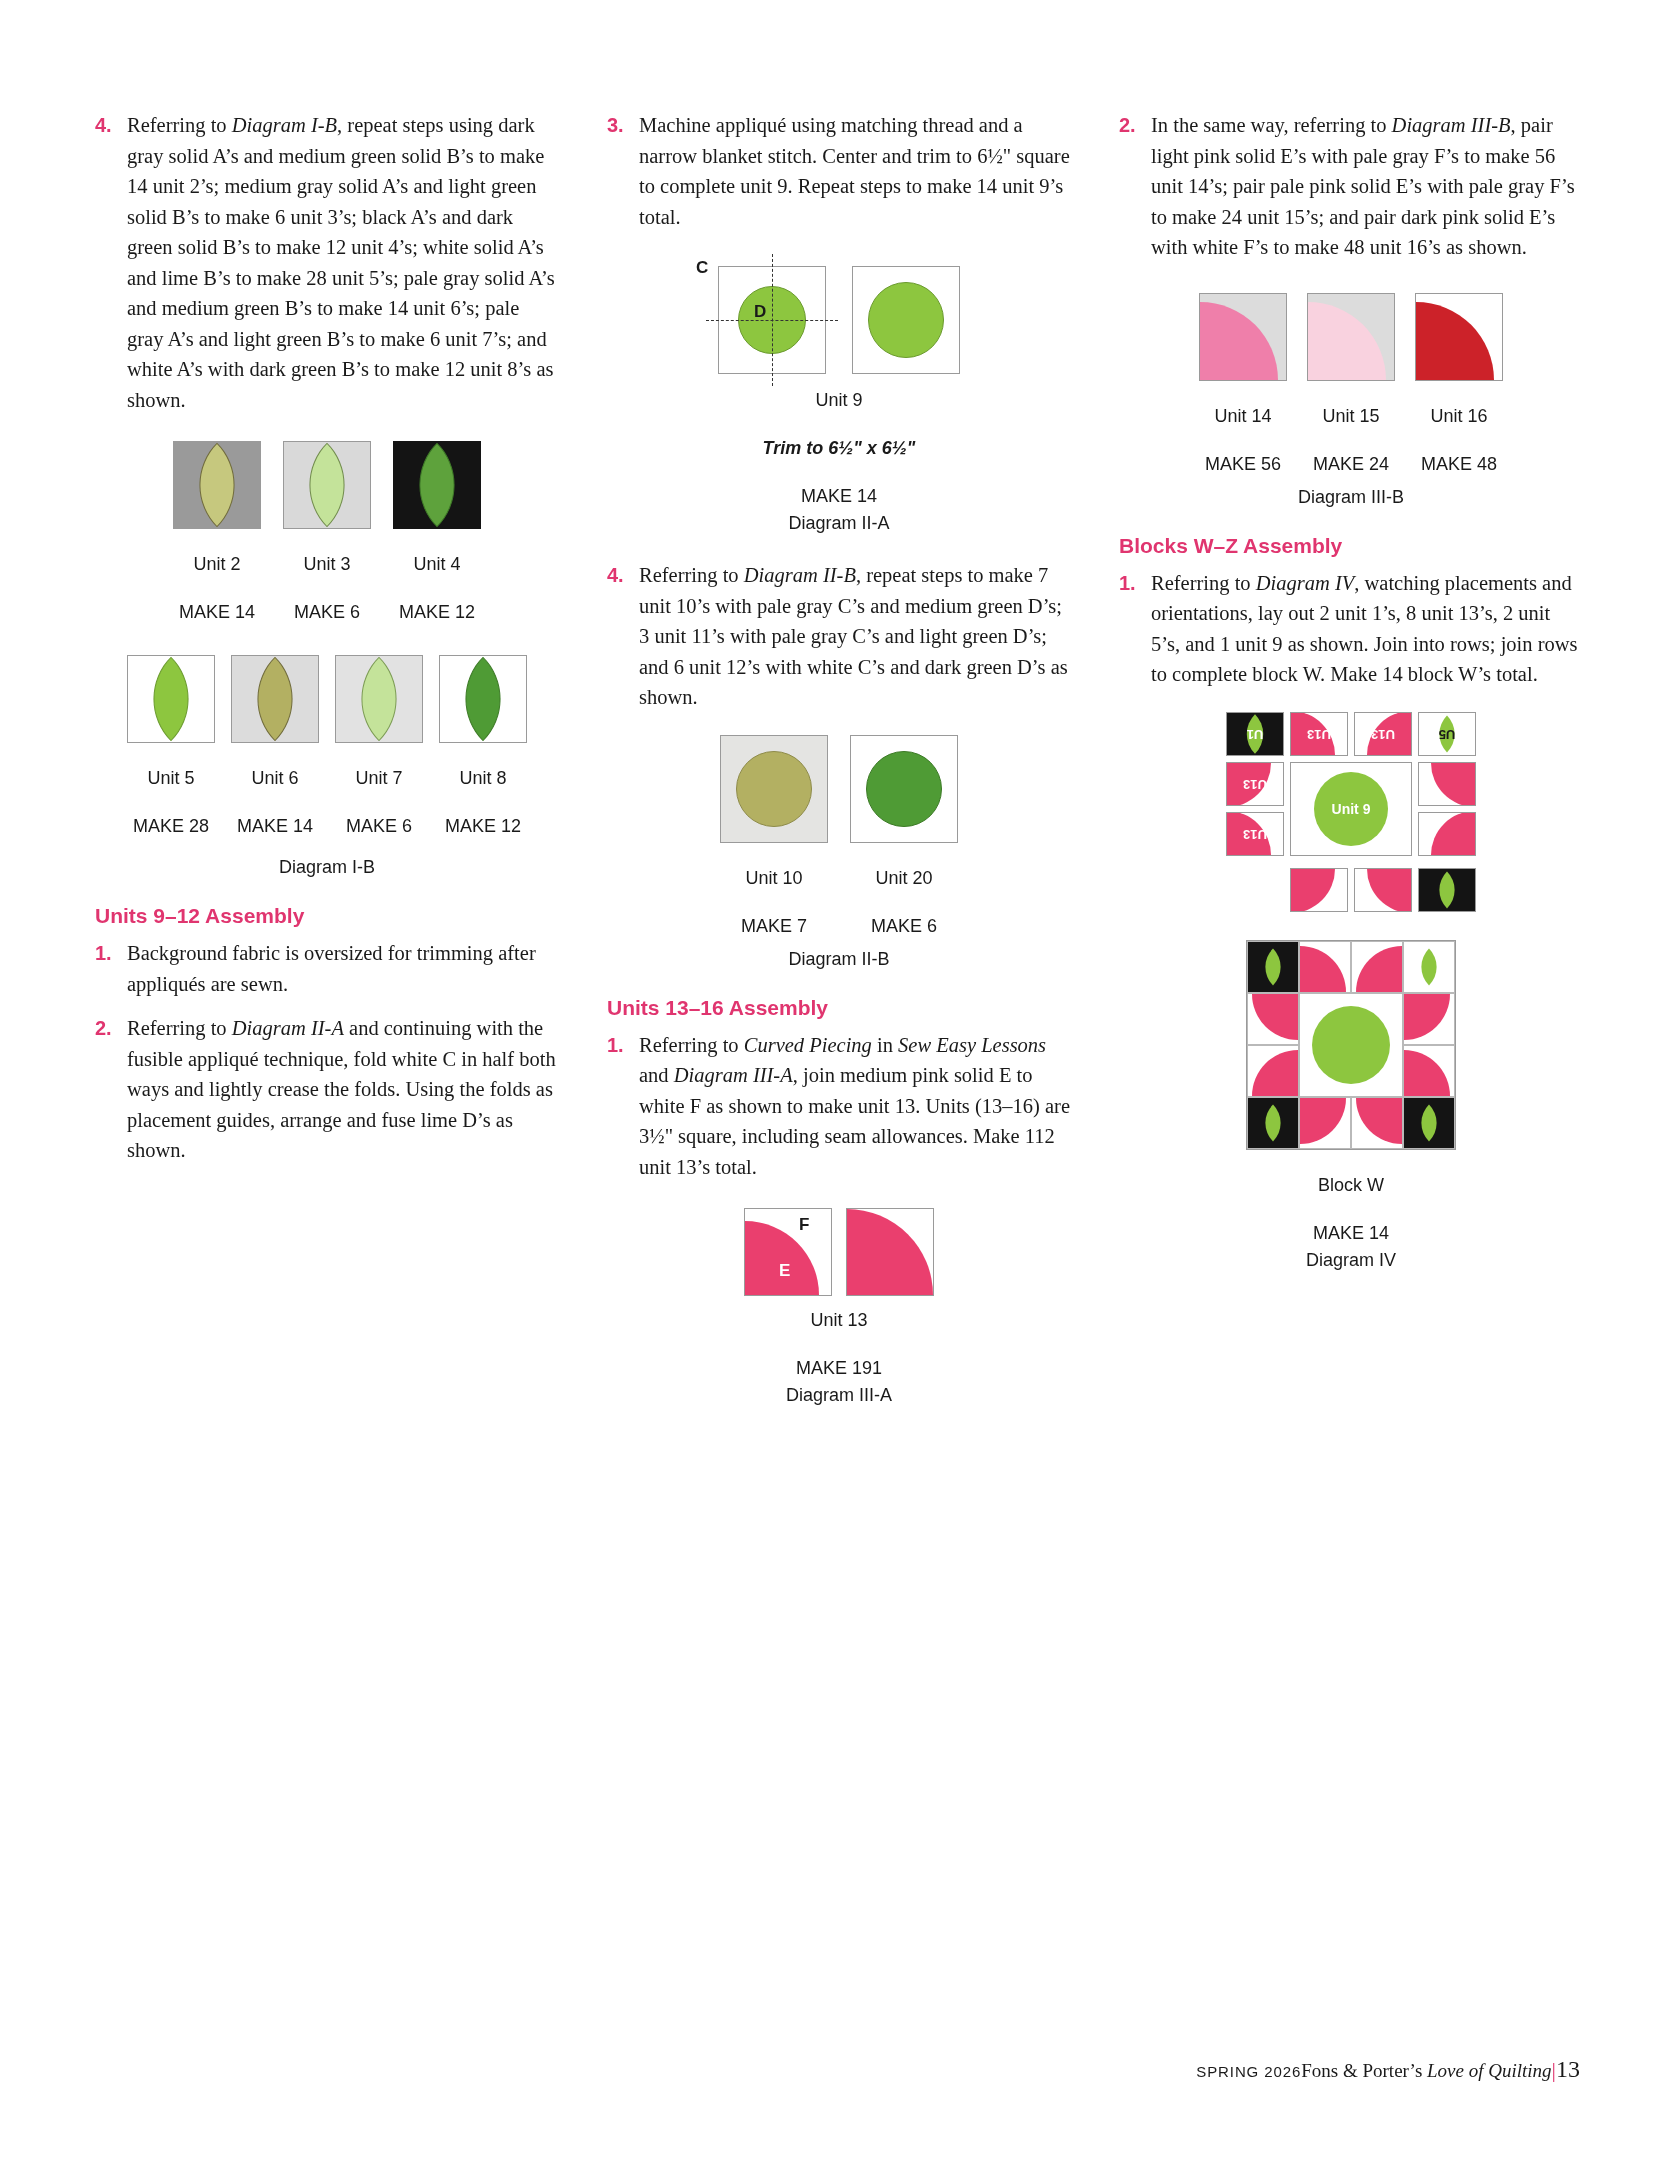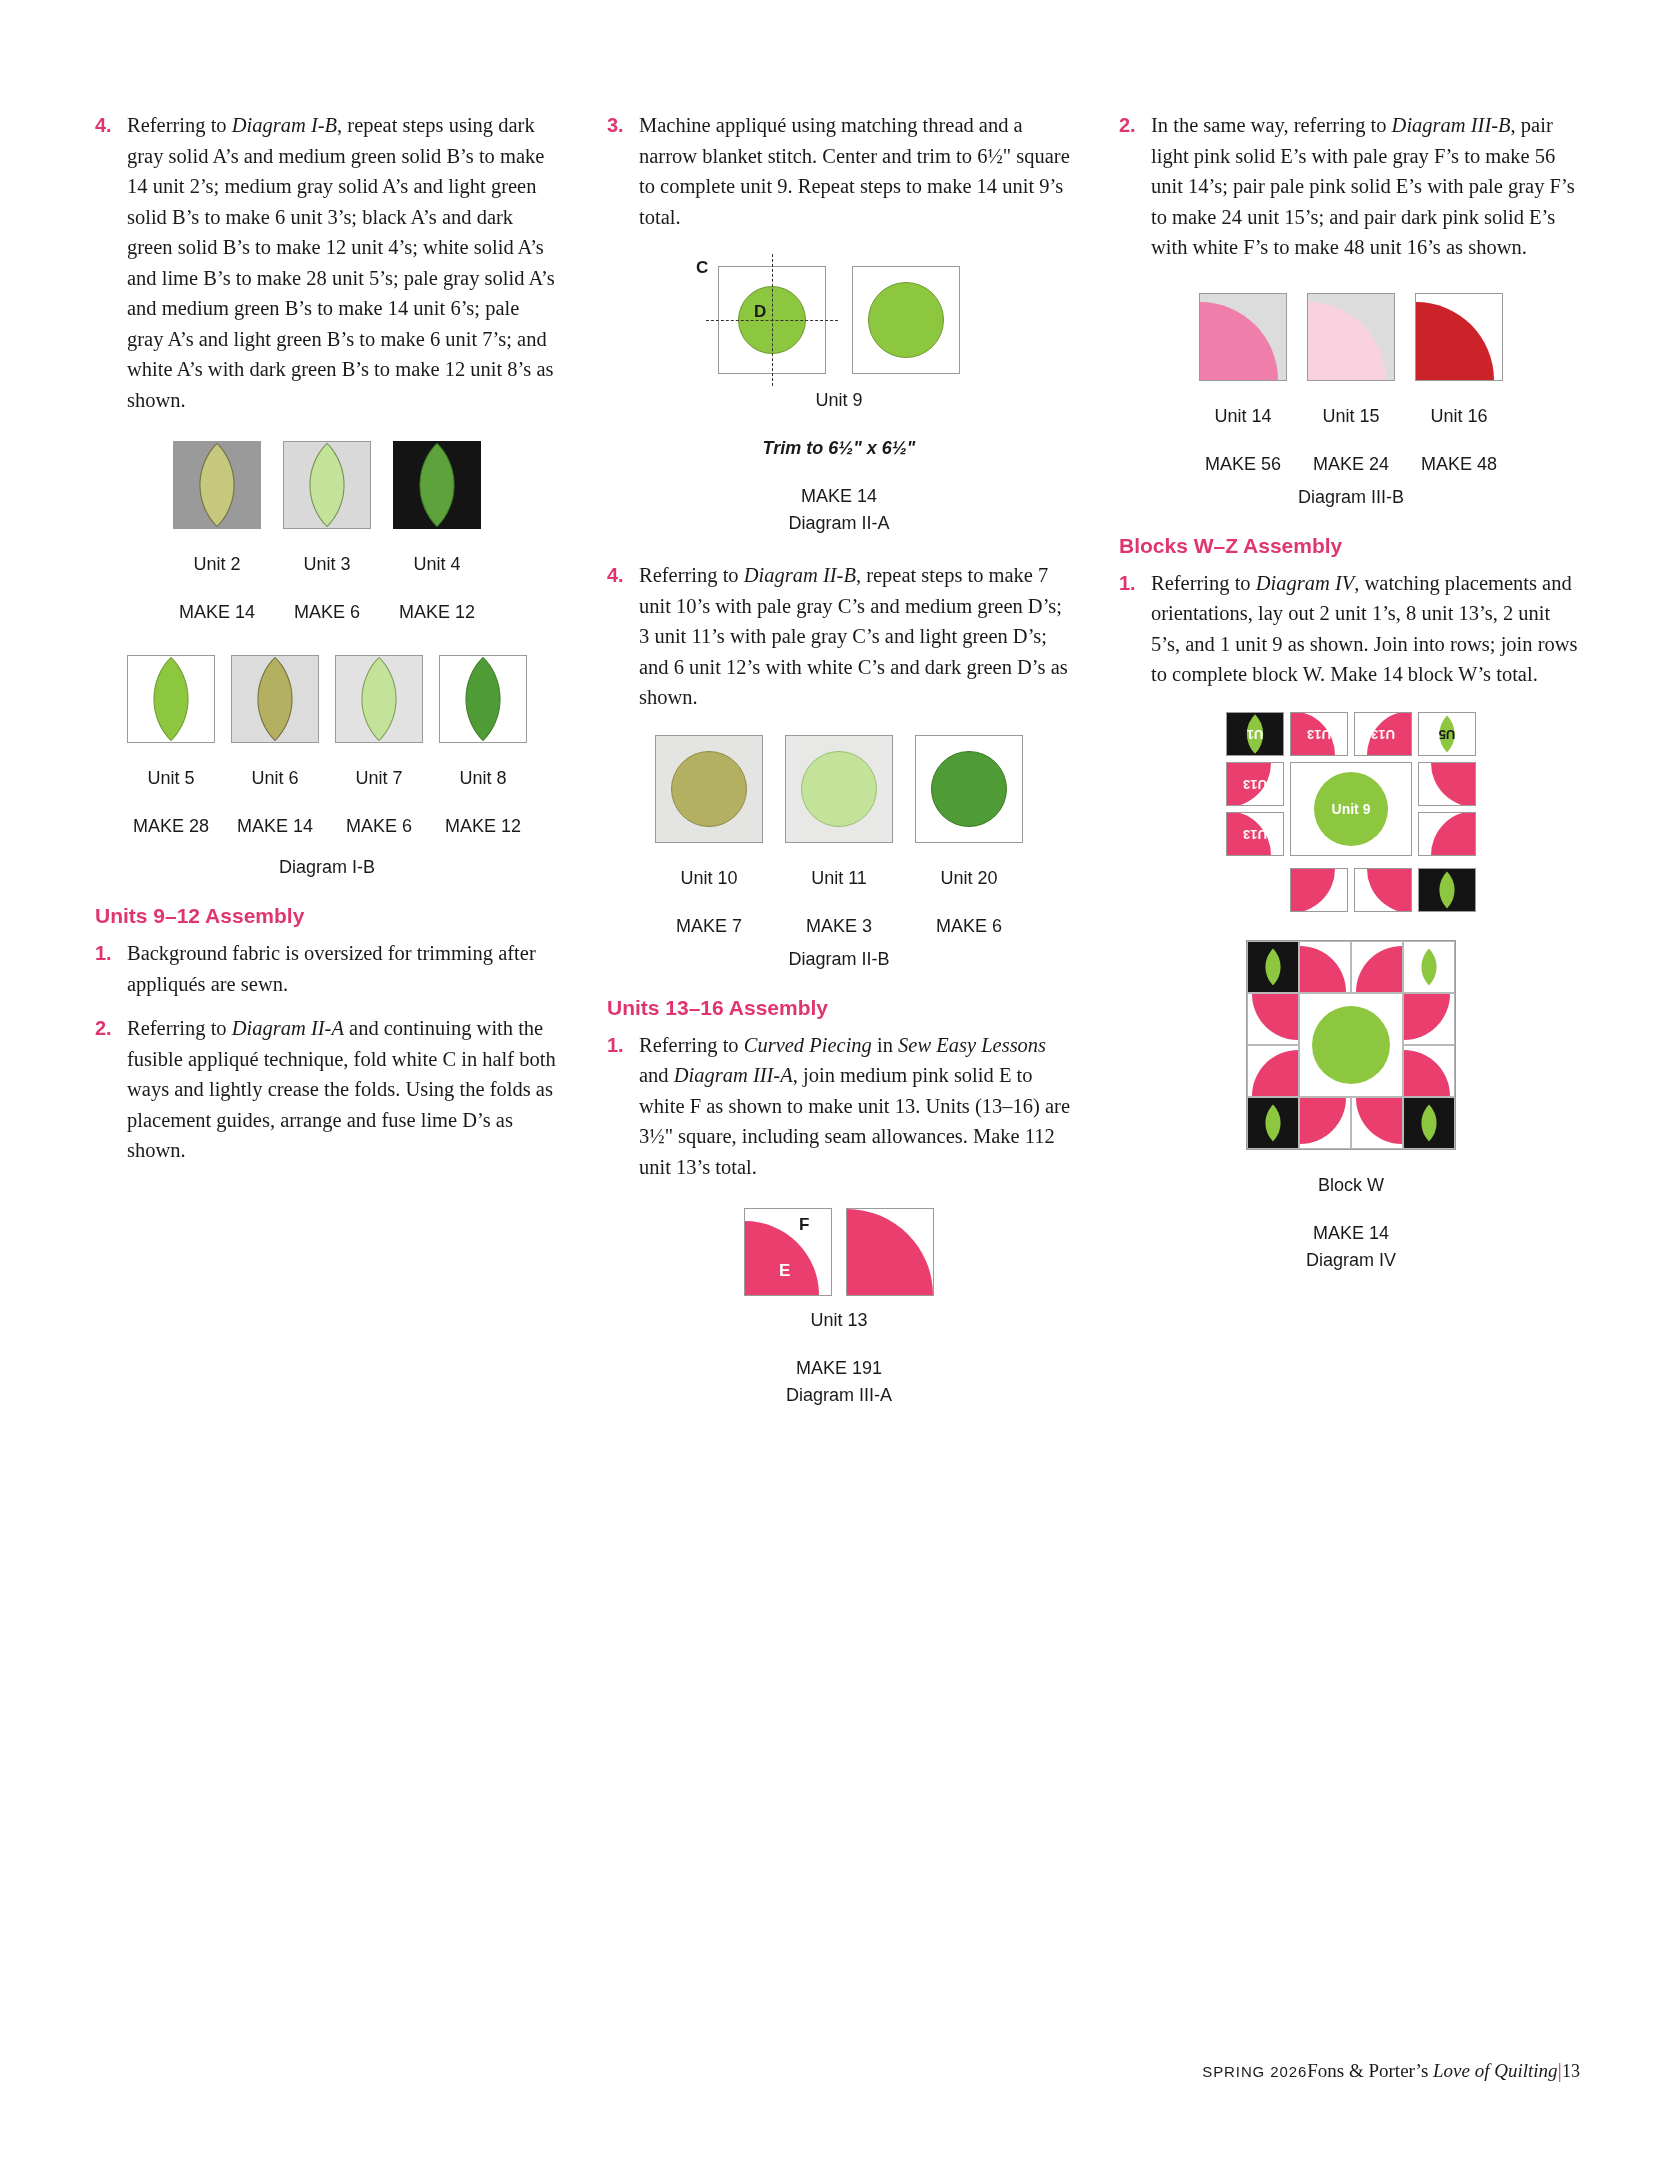--- a/index.html
+++ b/index.html
@@ -134,21 +134,21 @@
     display:flex;align-items:baseline;
     font-family:"Liberation Serif", serif;
   }
   .footer .spring{
     font-family:"Liberation Sans", sans-serif;
     font-size:15px;letter-spacing:.06em;
   }
   .footer .mag{font-size:19px;}
   .footer .mag i{font-style:italic;}
   .footer .bar{color:#e0356f;font-size:22px;}
-  .footer .pg{font-size:18px;}
+  .footer .pg{font-size:24px;}
 </style>
 </head>
 <body>
 
 <div class="page">
 
   <div class="cols">
 
     <div class="col">
 
@@ -260,27 +260,20 @@
         <div class="body">Referring to <i>Diagram II-B</i>, repeat steps to make 7 unit 10’s with pale gray C’s and medium green D’s; 3 unit 11’s with pale gray C’s and light green D’s; and 6 unit 12’s with white C’s and dark green D’s as shown.</div>
       </div>
 
       <div class="figrow" style="margin-top:22px;gap:22px;">
         <div class="figcapwrap">
           <div class="sq big" style="background:#e4e4e2;">
             <div class="circle" style="width:74px;height:74px;background:#b3b062;border:1.2px solid #8e8b4a;"></div>
           </div>
           <div class="cap">Unit 10</div>
           <div class="cap b">MAKE 7</div>
-        </div>
-        <div class="figcapwrap">
-          <div class="sq big" style="background:#e8e8e6;">
-            <div class="circle" style="width:74px;height:74px;background:#c4e39a;border:1.2px solid #9ac06e;"></div>
-          </div>
-          <div class="cap">Unit 11</div>
-          <div class="cap b">MAKE 3</div>
         </div>
         <div class="figcapwrap">
           <div class="sq big" style="background:#ffffff;">
             <div class="circle" style="width:74px;height:74px;background:#4f9b35;border:1.2px solid #3c7a26;"></div>
           </div>
           <div class="cap">Unit 20</div>
           <div class="cap b">MAKE 6</div>
         </div>
       </div>
       <div class="diagname" style="margin-top:10px;">Diagram II-B</div>

